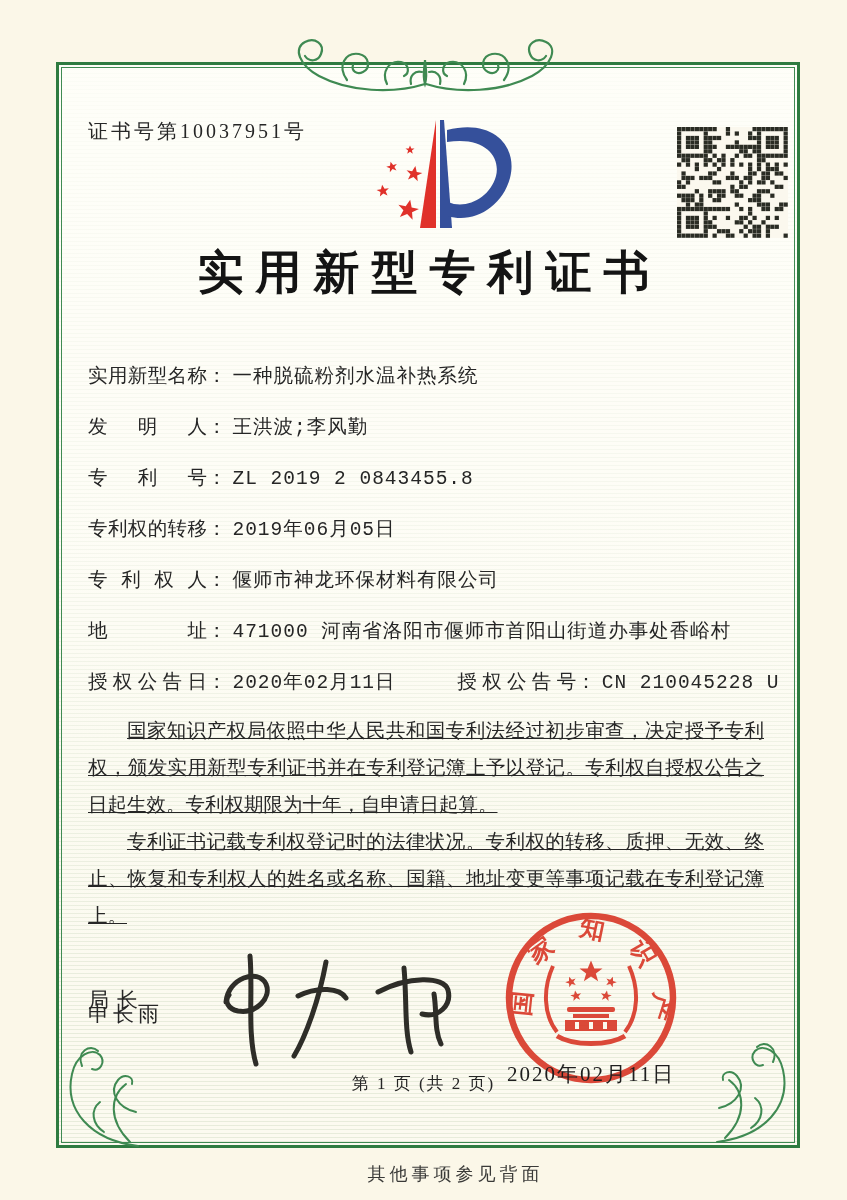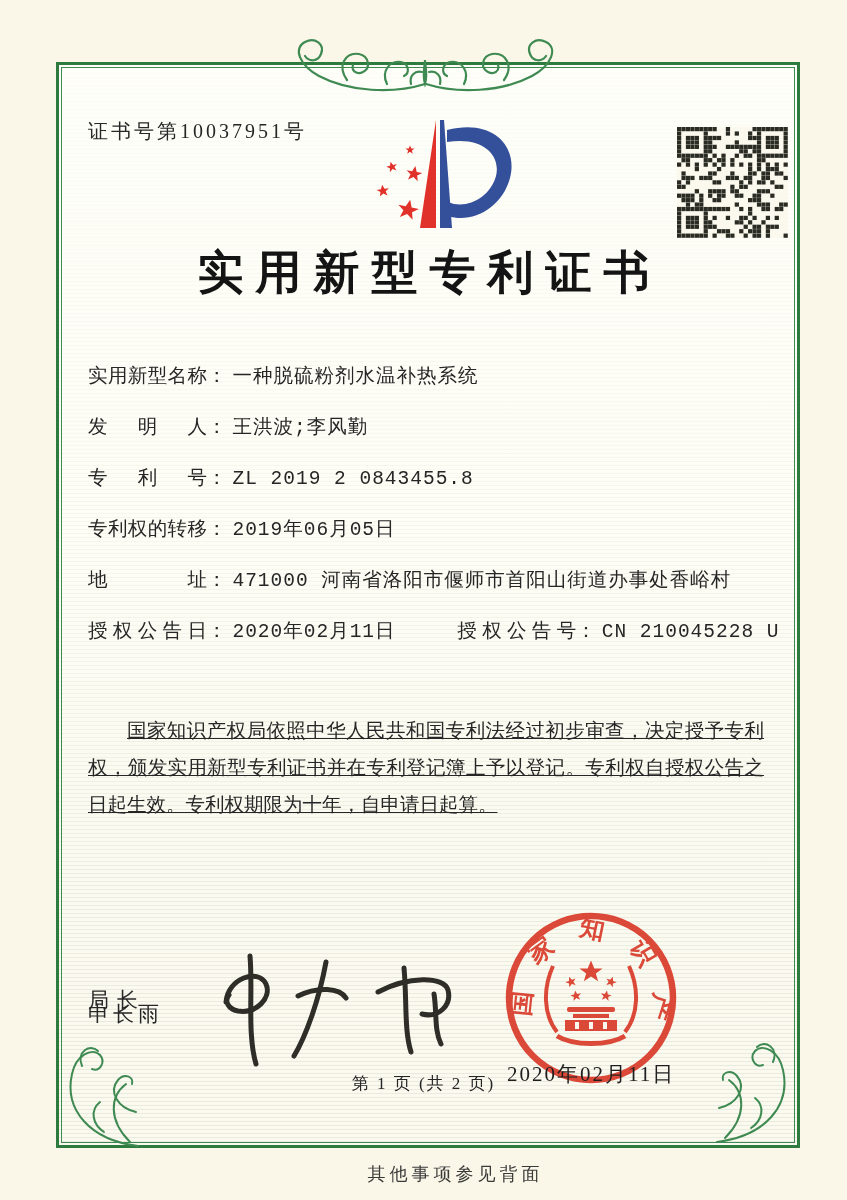--- a/index.html
+++ b/index.html
@@ -407,34 +407,38 @@
     <div class="frow">
       <span class="flabel">发明人</span><span class="fcolon">：</span><span class="fvalue">王洪波;李风勤</span>
     </div>
     <div class="frow">
       <span class="flabel">专利号</span><span class="fcolon">：</span><span class="fvalue">ZL 2019 2 0843455.8</span>
     </div>
     <div class="frow">
       <span class="flabel">专利权的转移</span><span class="fcolon">：</span><span class="fvalue">2019年06月05日</span>
     </div>
     <div class="frow">
+      <span class="flabel">专利权人</span><span class="fcolon">：</span><span class="fvalue">偃师市神龙环保材料有限公司</span>
+    </div>
+    <div class="frow">
       <span class="flabel">地址</span><span class="fcolon">：</span><span class="fvalue">471000 河南省洛阳市偃师市首阳山街道办事处香峪村</span>
     </div>
     <div class="frow">
       <span>
         <span class="flabel">授权公告日</span><span class="fcolon">：</span><span class="fvalue">2020年02月11日</span>
       </span>
       <span class="pair2">
         <span class="flabel">授权公告号</span><span class="fcolon">：</span><span class="fvalue">CN 210045228 U</span>
       </span>
     </div>
   </div>
 
   <div class="abs paras">
     <p>国家知识产权局依照中华人民共和国专利法经过初步审查，决定授予专利权，颁发实用新型专利证书并在专利登记簿上予以登记。专利权自授权公告之日起生效。专利权期限为十年，自申请日起算。</p>
+    <p>专利证书记载专利权登记时的法律状况。专利权的转移、质押、无效、终止、恢复和专利权人的姓名或名称、国籍、地址变更等事项记载在专利登记簿上。</p>
   </div>
 
   <div class="abs signer-title">局长</div>
   <div class="abs signer-name">申长雨</div>
 
   <svg class="abs sig" width="260" height="130" viewBox="0 0 260 130">
     <g stroke="#2e2d28" stroke-width="5" fill="none" stroke-linecap="round" stroke-linejoin="round">
       <path d="M28,62 C30,38 60,28 68,44 C74,58 58,74 40,71 C30,69 26,61 31,55"></path>
       <path d="M52,16 C55,50 49,94 58,124"></path>
       <path d="M128,22 C121,60 108,96 96,116"></path>

